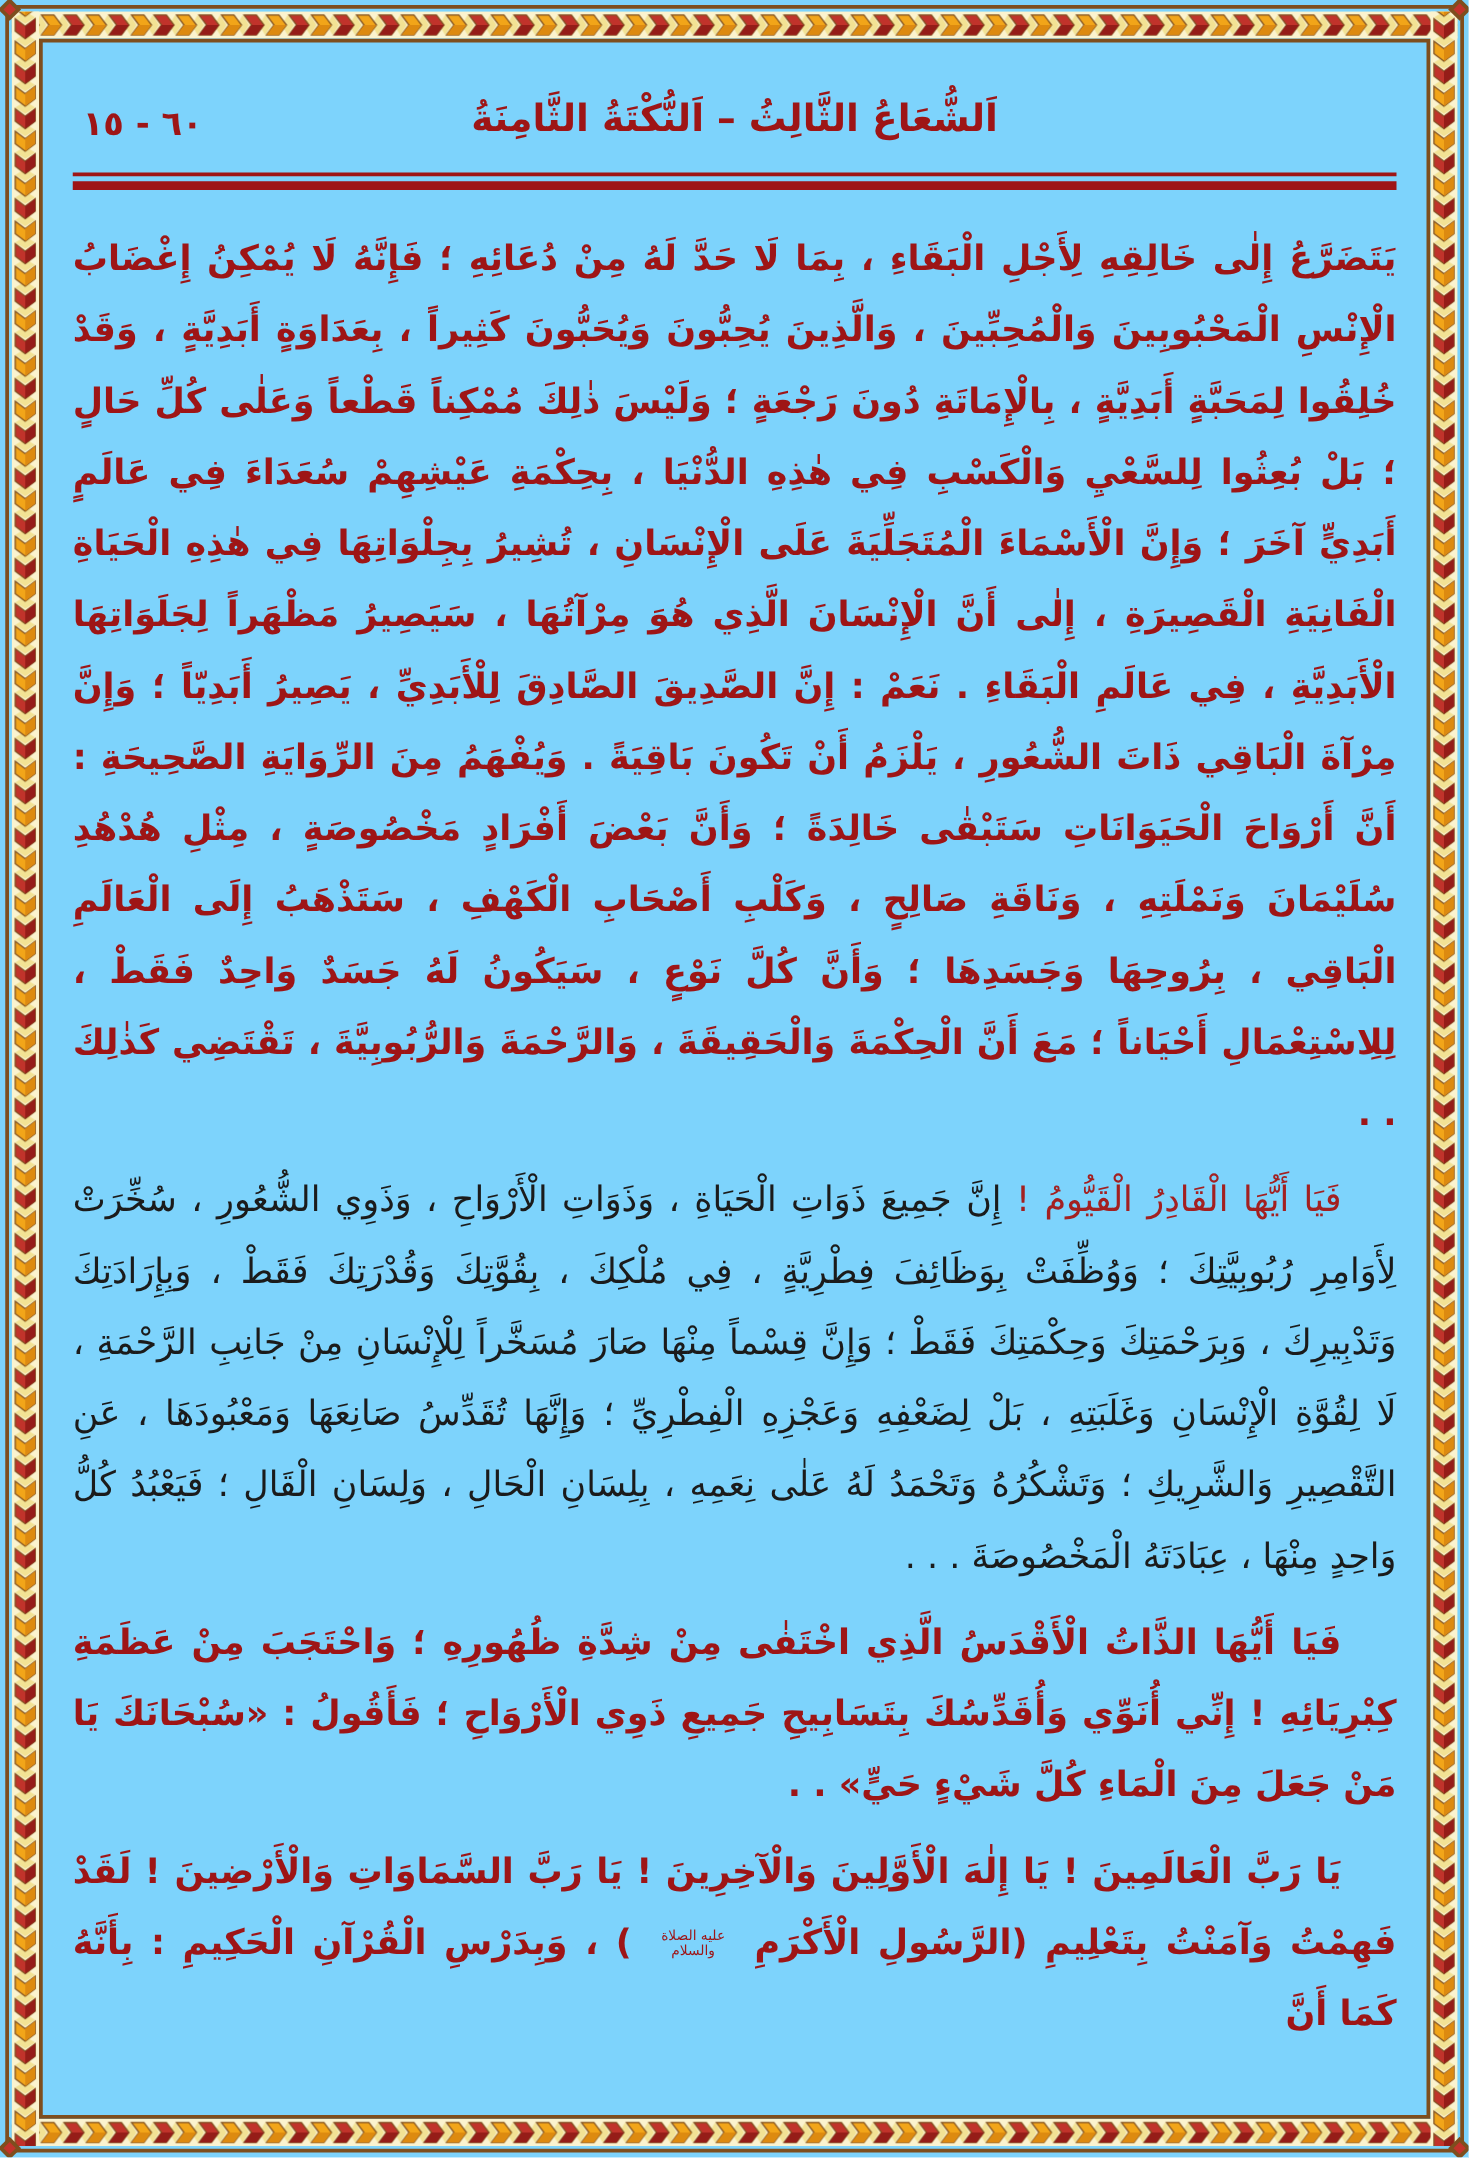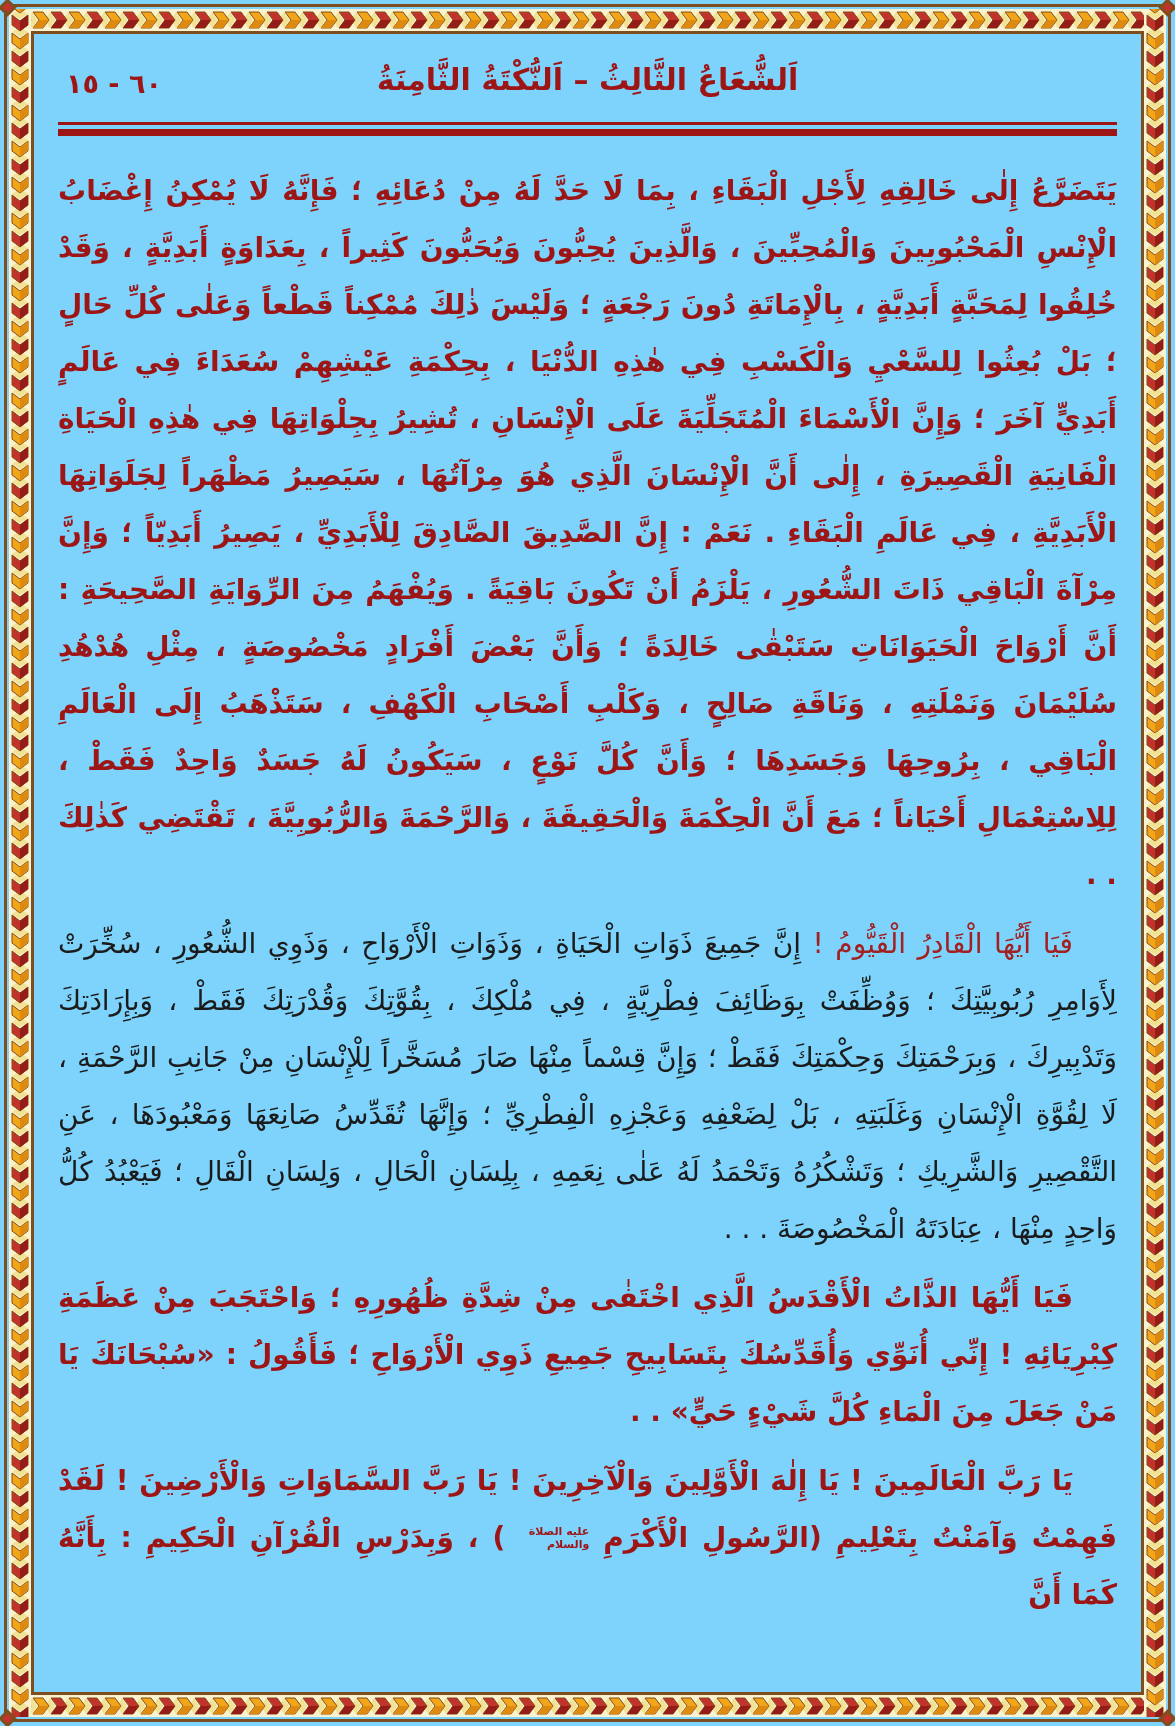--- a/index.html
+++ b/index.html
@@ -31,37 +31,37 @@
     direction:rtl;
     overflow:hidden;
   }
   .page-header{position:relative;height:64px;}
   .page-num{
     position:absolute;top:22px;left:auto;right:auto;
     inset-inline-start:auto;inset-inline-end:8px;
     font-size:27px;font-weight:700;color:#9E1516;letter-spacing:2px;
   }
   .page-title{
-    margin:0;padding-top:16px;text-align:center;
+    margin:16px;padding-top:16px;text-align:center;
     font-size:30px;font-weight:700;color:#9E1516;
   }
   .rule{background:#9E1516;}
   .rule-thin{height:3px;margin-top:12px;}
   .rule-thick{height:7px;margin-top:4px;}
 
   .body-text{margin-top:26px;font-size:28px;line-height:57px;text-align:justify;}
   .body-text p{margin:0 0 12px 0;}
   .para-red{color:#9E1516;font-weight:600;}
   .para-black{color:#1B1B1B;font-weight:400;}
   .indent{text-indent:44px;}
   .opener{color:#A32020;font-weight:400;}
   .seal{
     display:inline-block;width:70px;
-    font-size:11px;line-height:1.15;font-weight:700;
-    color:#9E1516;text-align:right;vertical-align:middle;
+    font-size:11px;line-height:1.15;font-weight:400;
+    color:#9E1516;text-align:center;vertical-align:middle;
     text-indent:0;white-space:normal;
   }
 </style>
 </head>
 <body>
 
 <div class="page">
 
   <div class="frame-outer"></div>
 

